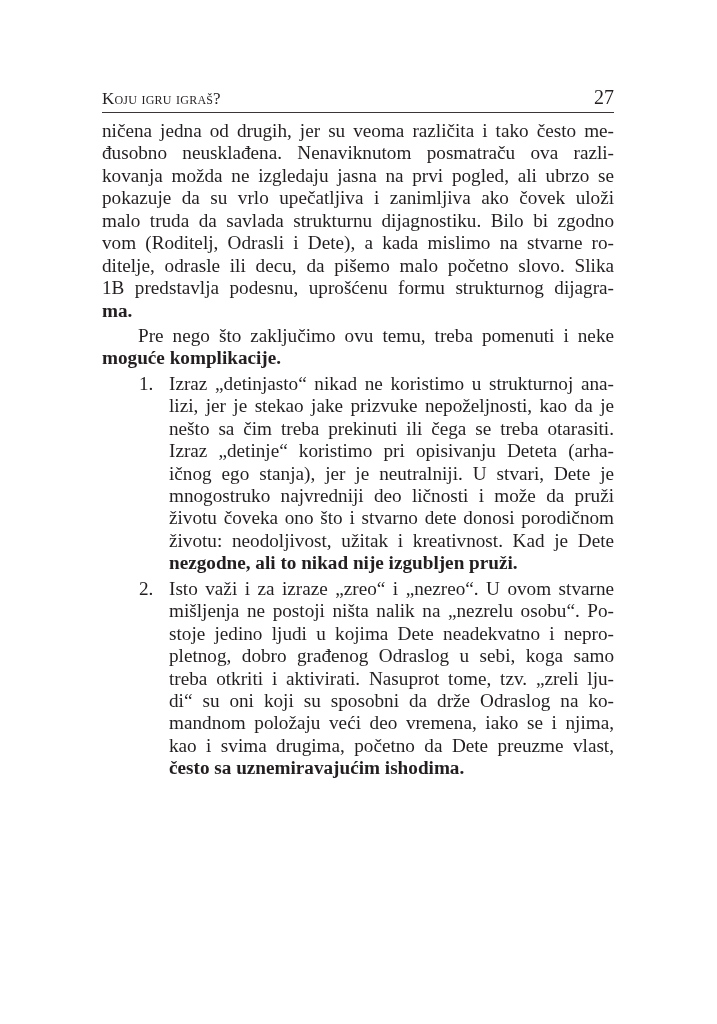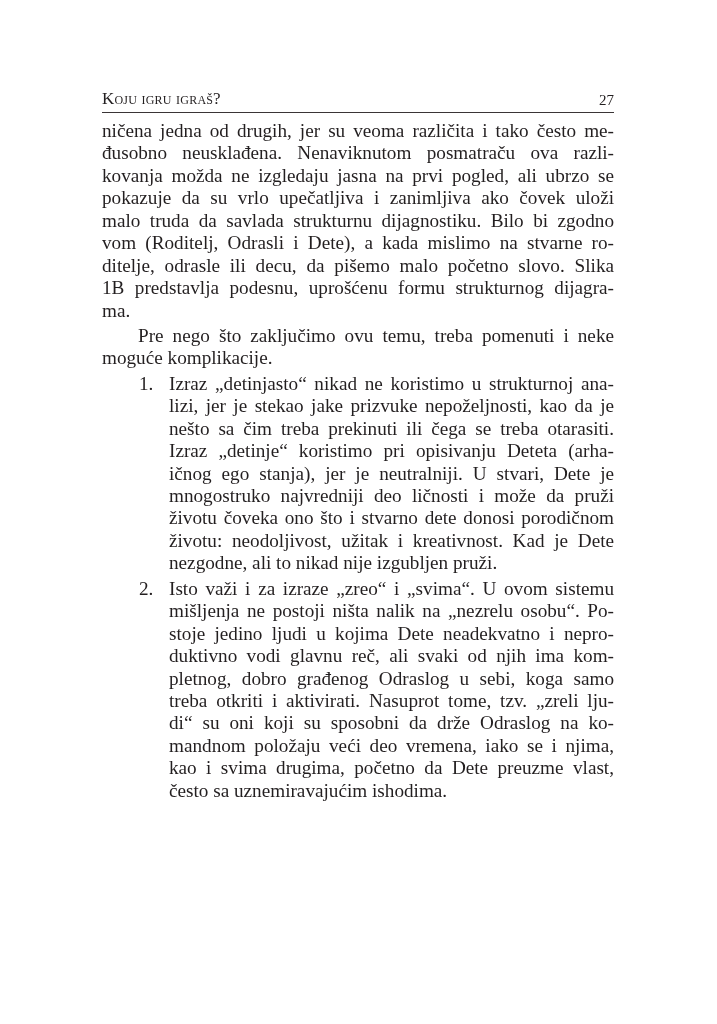--- a/index.html
+++ b/index.html
@@ -33,21 +33,21 @@
       left: 0;
       bottom: 3px;
       font-variant: small-caps;
       letter-spacing: 0.2px;
       font-size: 17px;
     }
     .page-number {
       position: absolute;
       right: 0;
       bottom: 3px;
-      font-size: 15px;
+      font-size: 20px;
     }
     .body-text {
       margin-top: 7px;
       font-size: 19.2px;
       line-height: 22.45px;
     }
     .para {
       margin: 0;
     }
     .para + .para {
@@ -55,20 +55,21 @@
     }
     .line {
       display: block;
       text-align: justify;
       text-align-last: justify;
       white-space: nowrap;
       height: 22.45px;
     }
     .line.last {
       text-align-last: left;
+      font-weight: bold;
     }
     .line.indent {
       padding-left: 36px;
     }
     .list-item {
       position: relative;
       padding-left: 67px;
       margin-top: 3px;
     }
     .list-num {
@@ -112,24 +113,23 @@
           <span class="line">nešto sa čim treba prekinuti ili čega se treba otarasiti.</span>
           <span class="line">Izraz „detinje“ koristimo pri opisivanju Deteta (arha-</span>
           <span class="line">ičnog ego stanja), jer je neutralniji. U stvari, Dete je</span>
           <span class="line">mnogostruko najvredniji deo ličnosti i može da pruži</span>
           <span class="line">životu čoveka ono što i stvarno dete donosi porodičnom</span>
           <span class="line">životu: neodoljivost, užitak i kreativnost. Kad je Dete</span>
           <span class="line last">nezgodne, ali to nikad nije izgubljen pruži.</span>
         </div>
         <div class="list-item">
           <span class="list-num">2.</span>
-          <span class="line">Isto važi i za izraze „zreo“ i „svima“. U ovom sistemu</span>
+          <span class="line">Isto važi i za izraze „zreo“ i „nezreo“. U ovom stvarne</span>
           <span class="line">mišljenja ne postoji ništa nalik na „nezrelu osobu“. Po-</span>
           <span class="line">stoje jedino ljudi u kojima Dete neadekvatno i nepro-</span>
-          <span class="line">duktivno vodi glavnu reč, ali svaki od njih ima kom-</span>
           <span class="line">pletnog, dobro građenog Odraslog u sebi, koga samo</span>
           <span class="line">treba otkriti i aktivirati. Nasuprot tome, tzv. „zreli lju-</span>
           <span class="line">di“ su oni koji su sposobni da drže Odraslog na ko-</span>
           <span class="line">mandnom položaju veći deo vremena, iako se i njima,</span>
           <span class="line">kao i svima drugima, početno da Dete preuzme vlast,</span>
           <span class="line last">često sa uznemiravajućim ishodima.</span>
         </div>
       </div>
   </div>
 </div>

